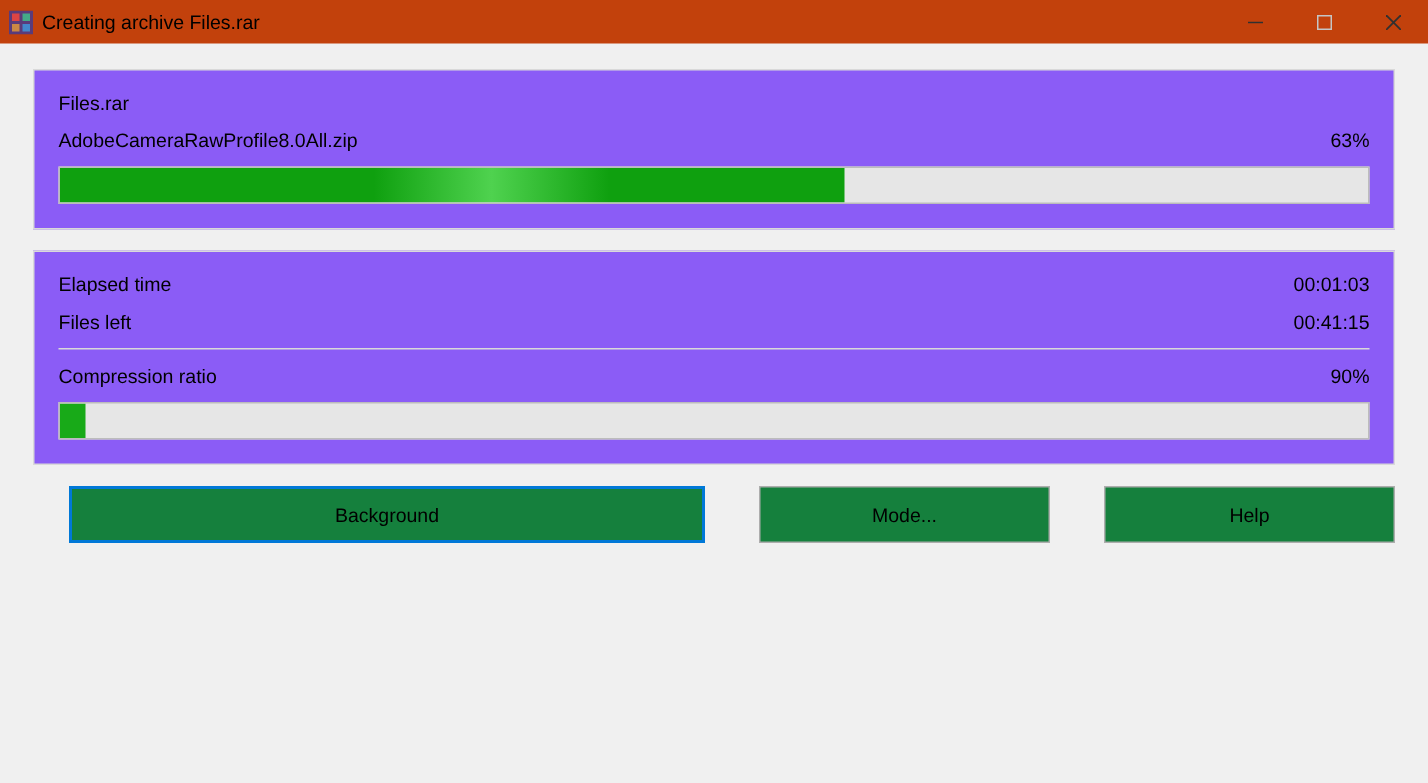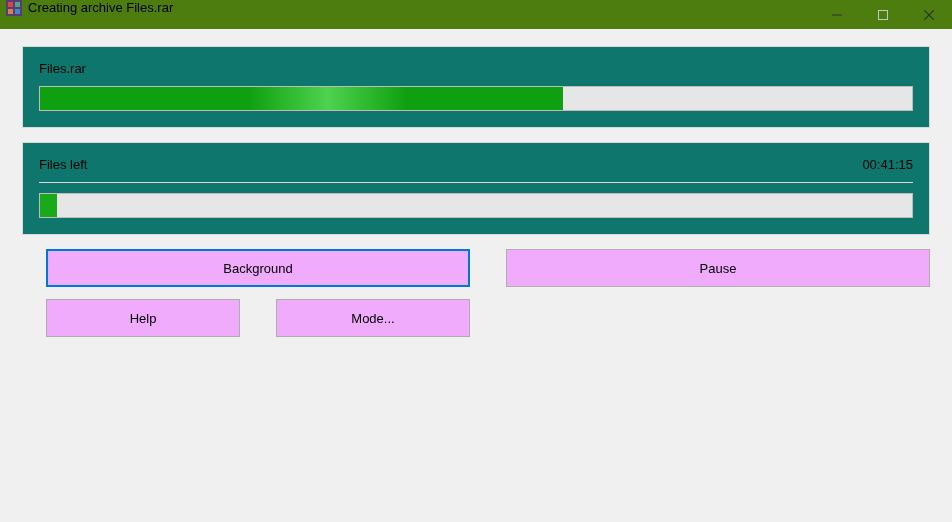--- a/index.html
+++ b/index.html
@@ -7,22 +7,23 @@
       font-family: "Segoe UI", Tahoma, sans-serif;
       font-size: 13px;
       background: #ffffff;
       color: #000;
       width: 952px;
       height: 522px;
       overflow: hidden;
     }
     .titlebar {
       height: 30px;
-      background: #4d7c0f;
+      background: #c2410c;
       display: flex;
+      align-items: center;
       padding-left: 6px;
       border-bottom: 1px solid #f0f0f0;
     }
     .titlebar-icon {
       width: 16px; height: 16px;
       margin-right: 6px;
       display: inline-block;
     }
     .titlebar-title { flex: 1; font-size: 13px; }
     .win-controls { display: flex; }
@@ -35,21 +36,21 @@
     }
     .win-btn.max { color: #c5c5c5; }
     .win-btn.close { font-size: 14px; }
     .client {
       background: #f0f0f0;
       padding: 16px 22px 14px 22px;
       height: calc(522px - 30px);
     }
     .panel {
       border: 1px solid #d9d9d9;
-      background: #0f766e;
+      background: #8b5cf6;
       padding: 14px 16px 16px 16px;
       margin-bottom: 14px;
     }
     .panel .line {
       display: flex;
       justify-content: space-between;
       margin-bottom: 10px;
     }
     .panel .line:last-child { margin-bottom: 0; }
     .divider {
@@ -81,21 +82,21 @@
       gap: 12px;
       margin-top: 6px;
     }
     .buttons .row2 {
       display: grid;
       grid-template-columns: 1fr 1fr;
       gap: 12px;
     }
     .btn {
       height: 38px;
-      background: #f0abfc;
+      background: #15803d;
       border: 1px solid #adadad;
       font-family: inherit;
       font-size: 13px;
       cursor: pointer;
       margin-left: 24px;
     }
     .btn.focused {
       border: 2px solid #0078d7;
     }
   </style>
@@ -132,38 +133,49 @@
     </div>
   </div>
 </div>
 
 <div class="client">
 
   <div class="panel">
     <div class="line">
         <span>Files.rar</span>
       </div>
+    <div class="line">
+      <span>AdobeCameraRawProfile8.0All.zip</span>
+      <span>63%</span>
+    </div>
     <div class="progress" style="margin-top:8px;">
       <div class="progress-fill" style="width:60%"></div>
     </div>
   </div>
 
   <div class="panel">
     <div class="line">
+      <span>Elapsed time</span>
+      <span>00:01:03</span>
+    </div>
+    <div class="line">
       <span>Files left</span>
       <span>00:41:15</span>
     </div>
     <hr class="divider">
+    <div class="line">
+      <span>Compression ratio</span>
+      <span>90%</span>
+    </div>
     <div class="progress" style="margin-top:8px;">
       <div class="progress-fill flat" style="width:2%"></div>
     </div>
   </div>
 
   <div class="buttons">
     <button class="btn focused">Background</button>
-    <button class="btn">Pause</button>
     <div class="row2">
+      <button class="btn">Mode...</button>
       <button class="btn">Help</button>
-      <button class="btn">Mode...</button>
     </div>
   </div>
 
 </div>
 
 </body></html>

